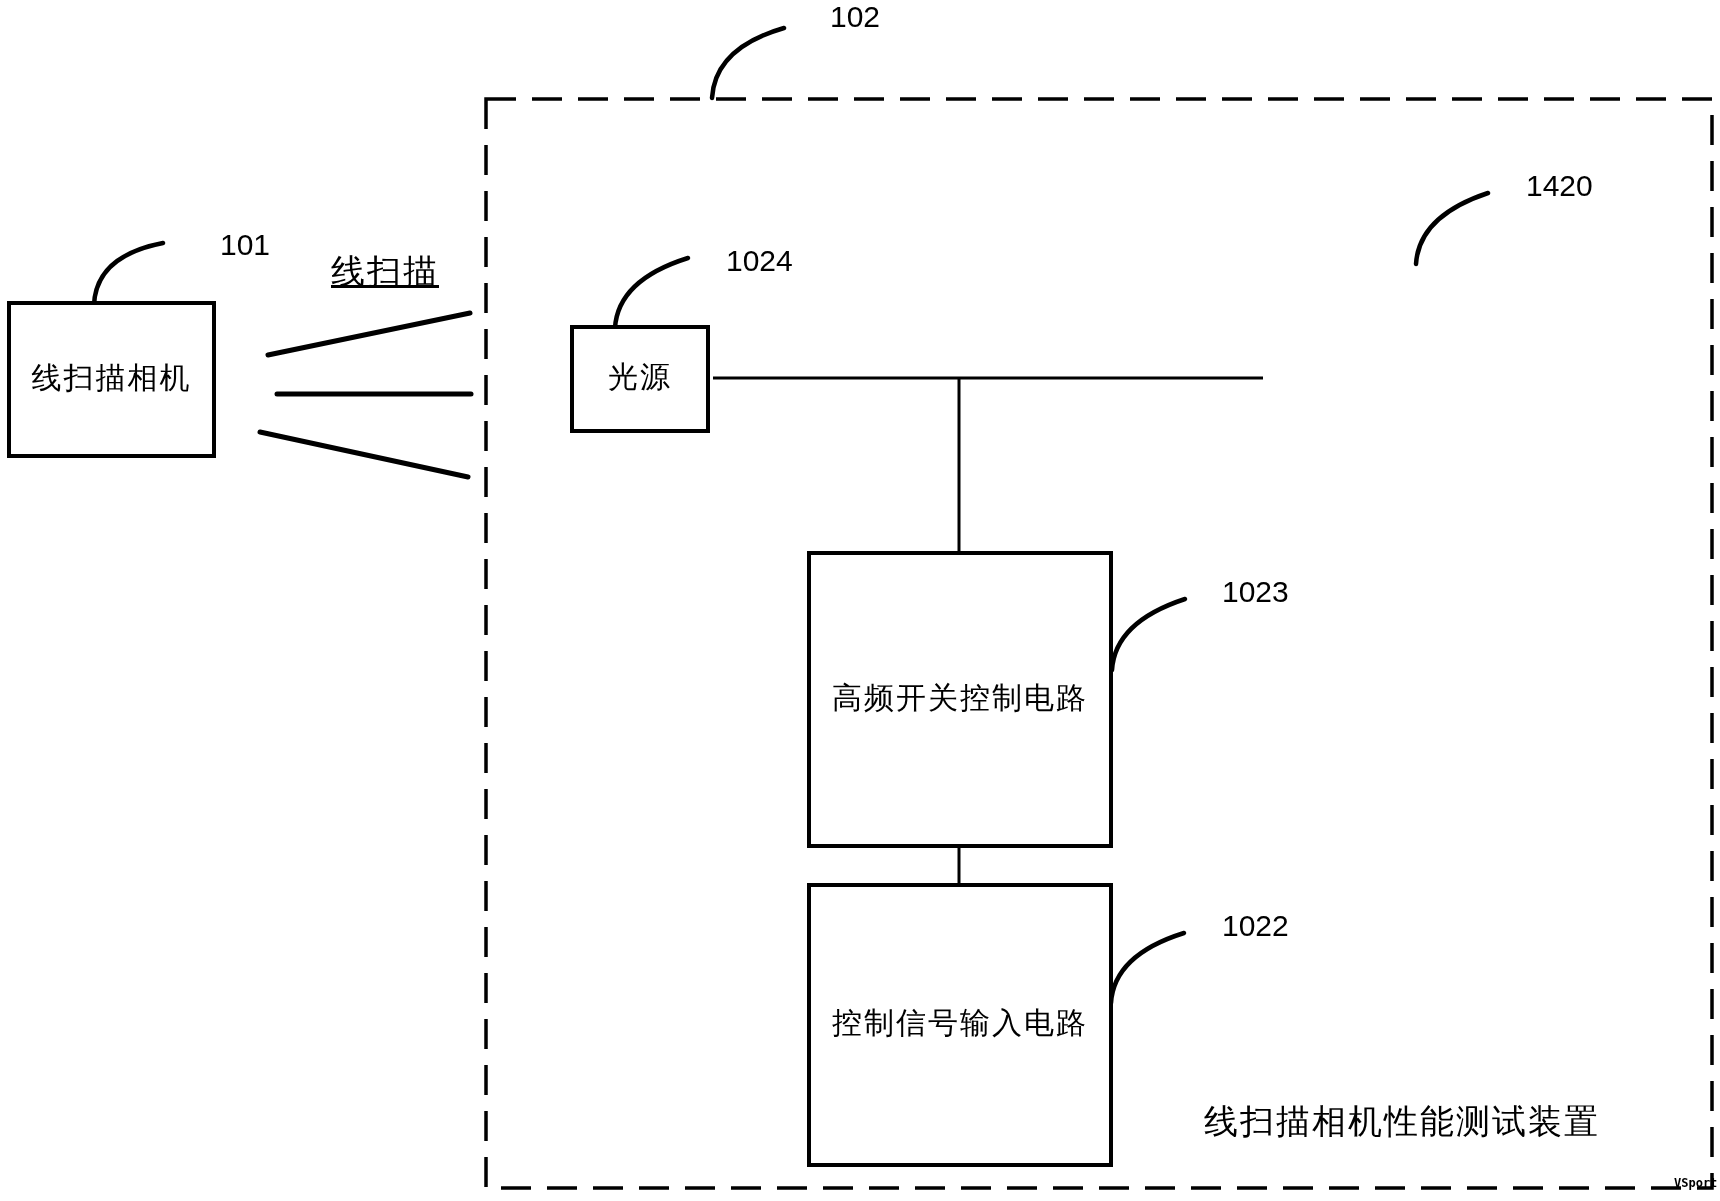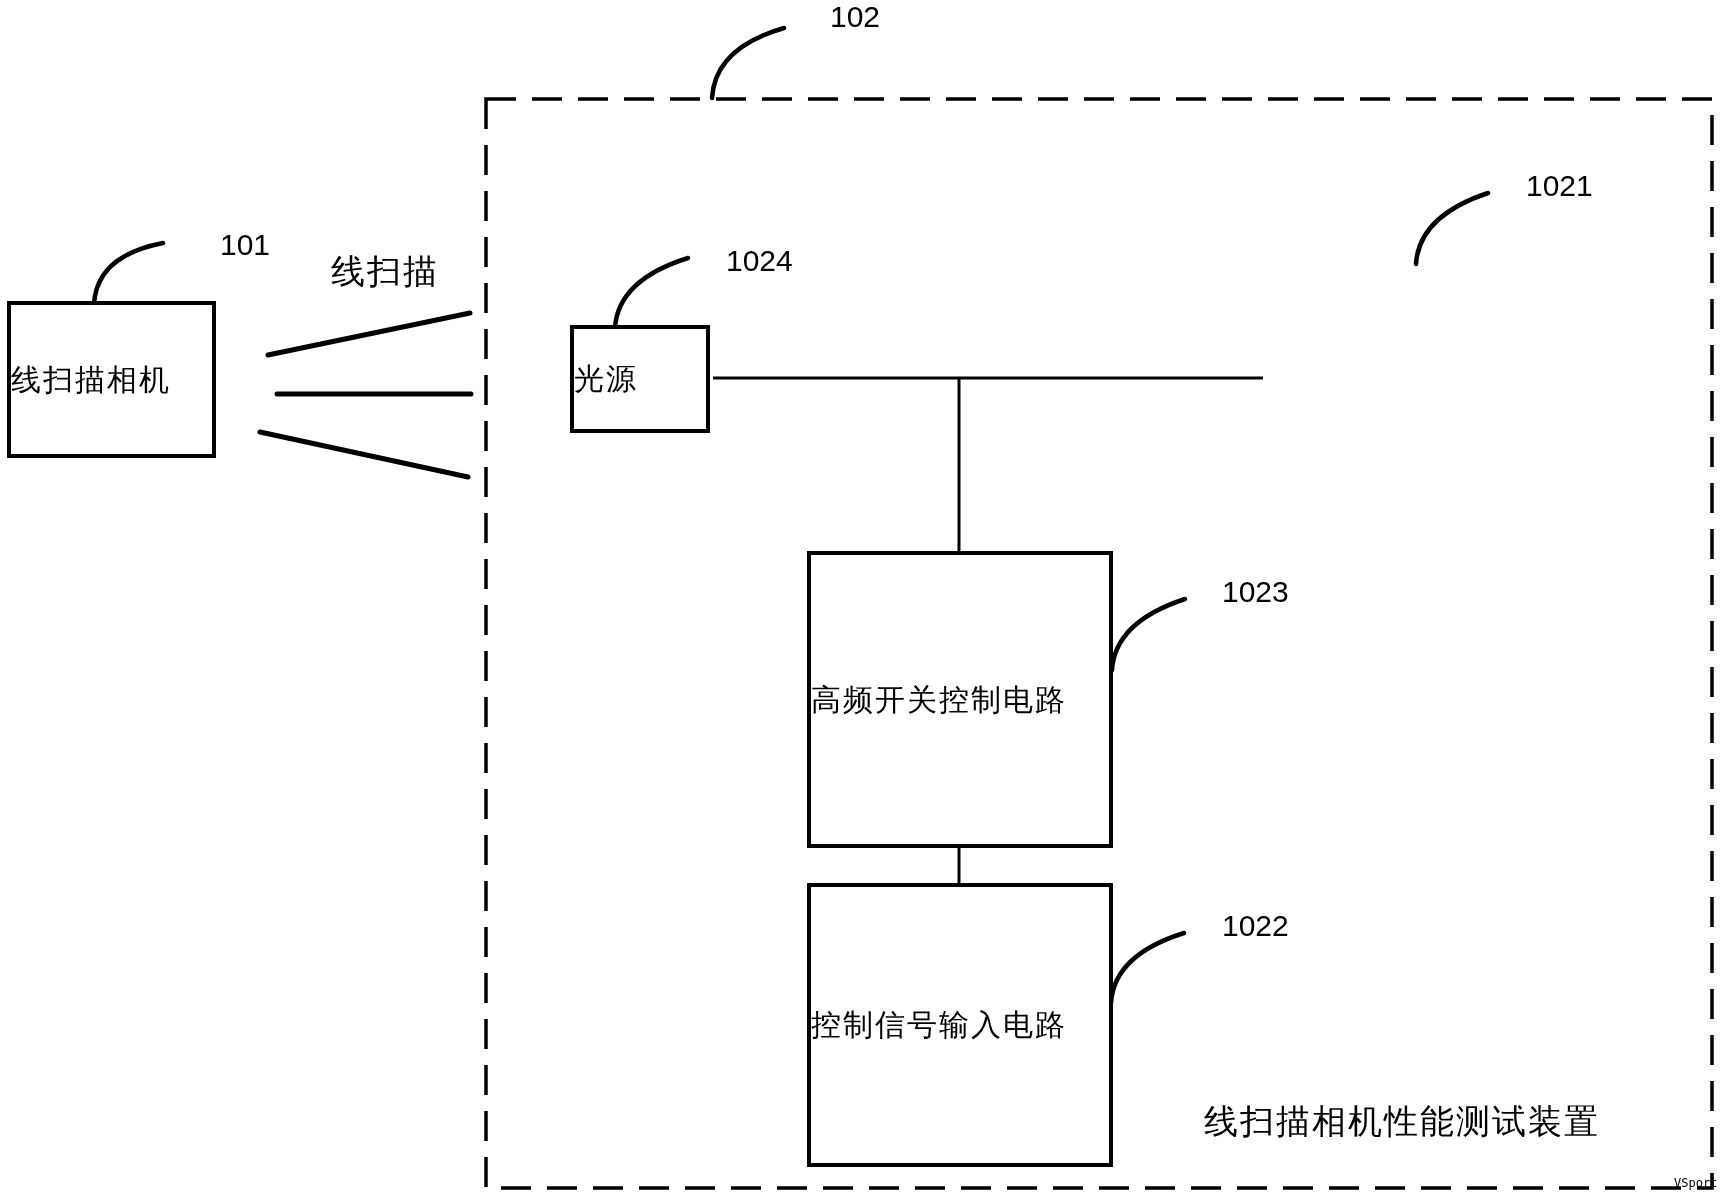--- a/index.html
+++ b/index.html
@@ -23,22 +23,23 @@
     width: 1720px;
     height: 1201px;
   }
   .box {
     position: absolute;
     box-sizing: border-box;
     border: 4px solid #000000;
     background: #ffffff;
     display: flex;
     align-items: center;
-    justify-content: flex-start;
+    justify-content: center;
     text-align: center;
+    font-family: Liberation Mono, monospace;
   }
   .box .box-label {
     font-size: 30px;
     letter-spacing: 2px;
     line-height: 1.2;
     white-space: nowrap;
   }
   #camera-box        { left: 7px;    top: 301px; width: 209px; height: 157px; }
   #light-source-box  { left: 570px;  top: 325px; width: 140px; height: 108px; }
   #power-input-box   { left: 1263px; top: 265px; width: 306px; height: 228px; }
@@ -60,33 +61,35 @@
 
   .cn-label {
     position: absolute;
     white-space: nowrap;
     letter-spacing: 2px;
   }
   #scan-direction-label {
     left: 331px;
     top: 249px;
     font-size: 34px;
+    text-decoration: underline;
   }
   #device-caption {
     left: 1204px;
     top: 1099px;
     font-size: 34px;
   }
   #watermark {
     position: absolute;
     left: 1674px;
     top: 1176px;
     font-size: 12px;
     font-family: "DejaVu Sans Mono", monospace;
     white-space: nowrap;
+    font-weight: bold;
   }
 </style>
 </head>
 <body>
 
 <div class="stage">
 
   <svg class="lines" viewBox="0 0 1720 1201" aria-hidden="true">
 
     <rect x="486" y="99" width="1226" height="1089" fill="none" stroke="#000000" stroke-width="3.5" stroke-dasharray="30 16"></rect>
@@ -120,21 +123,21 @@
     <span class="box-label">高频开关控制电路</span>
   </div>
 
   <div class="box" id="control-signal-box">
     <span class="box-label">控制信号输入电路</span>
   </div>
 
   <div class="ref-num" id="ref-101">101</div>
   <div class="ref-num" id="ref-102">102</div>
   <div class="ref-num" id="ref-1024">1024</div>
-  <div class="ref-num" id="ref-1021">1021</div>
+  <div class="ref-num" id="ref-1021">1420</div>
   <div class="ref-num" id="ref-1023">1023</div>
   <div class="ref-num" id="ref-1022">1022</div>
 
   <div class="cn-label" id="scan-direction-label">线扫描</div>
   <div class="cn-label" id="device-caption">线扫描相机性能测试装置</div>
   <div id="watermark">VSport</div>
 
 </div>
 
 </body></html>

